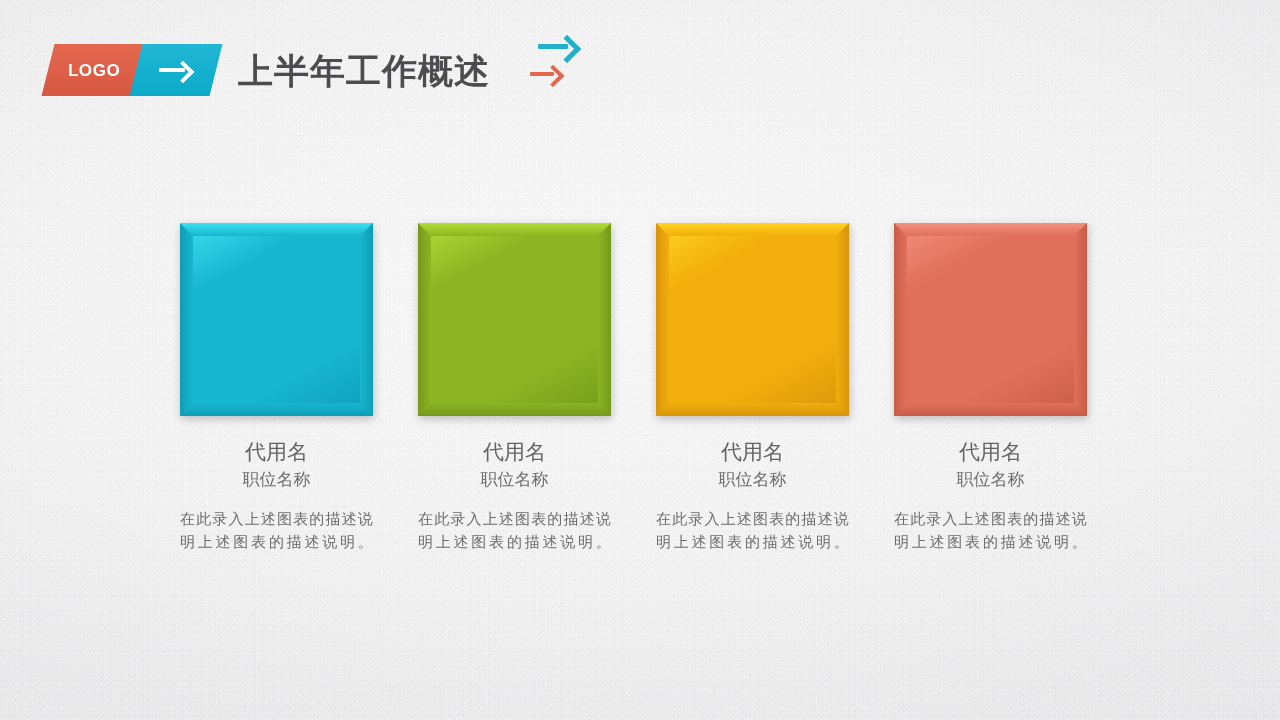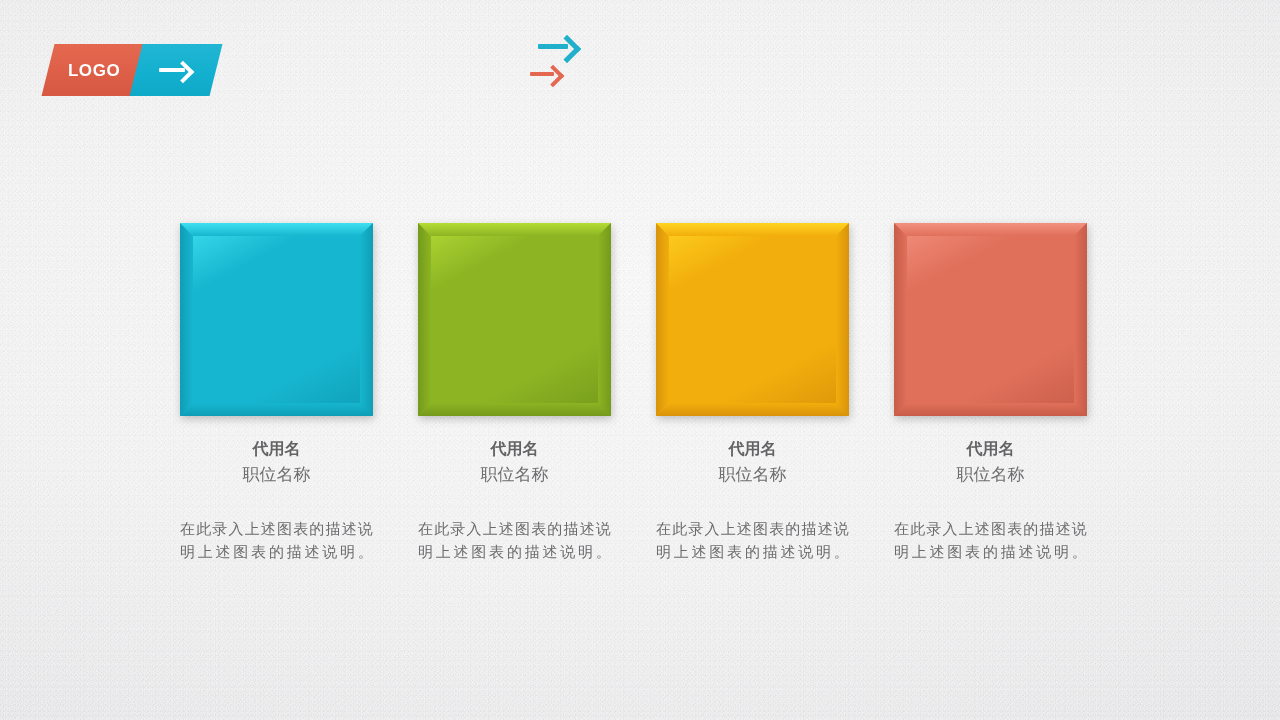--- a/index.html
+++ b/index.html
@@ -206,36 +206,36 @@
     left: 0; top: 0; width: 13px; height: 100%;
     clip-path: polygon(0 0, 100% 13px, 100% calc(100% - 13px), 0 100%);
   }
   .bev-right {
     right: 0; top: 0; width: 13px; height: 100%;
     clip-path: polygon(0 13px, 100% 0, 100% 100%, 0 calc(100% - 13px));
   }
 
   .name {
     margin-top: 24px;
-    font-size: 16px;
-    font-weight: bold;
+    font-size: 21px;
+    font-weight: normal;
     color: #636365;
     line-height: 1.1;
     text-align: center;
   }
   .role {
     margin-top: 8px;
     font-size: 17px;
     font-weight: normal;
     color: #6e6e70;
     line-height: 1.1;
     text-align: center;
   }
   .desc {
-    margin-top: 34px;
+    margin-top: 18px;
     width: 193px;
     font-size: 15px;
     color: #6b6b6d;
     line-height: 1.52;
     text-align: justify;
     text-align-last: justify;
     letter-spacing: .2px;
   }
 </style>
 </head>
@@ -247,20 +247,21 @@
   <div id="header">
 
     <div class="badge" id="logo-badge">
       <span class="badge-text">LOGO</span>
     </div>
 
     <div class="badge" id="arrow-badge">
       <span class="badge-arrow"></span>
     </div>
 
+    <div id="slide-title">上半年工作概述</div>
 
     <div id="title-arrows">
       <span class="deco-arrow" id="deco-arrow-cyan">
         <span class="shaft"></span>
           <span class="head"></span>
       </span>
       <span class="deco-arrow" id="deco-arrow-orange">
         <span class="shaft"></span>
           <span class="head"></span>
       </span>

